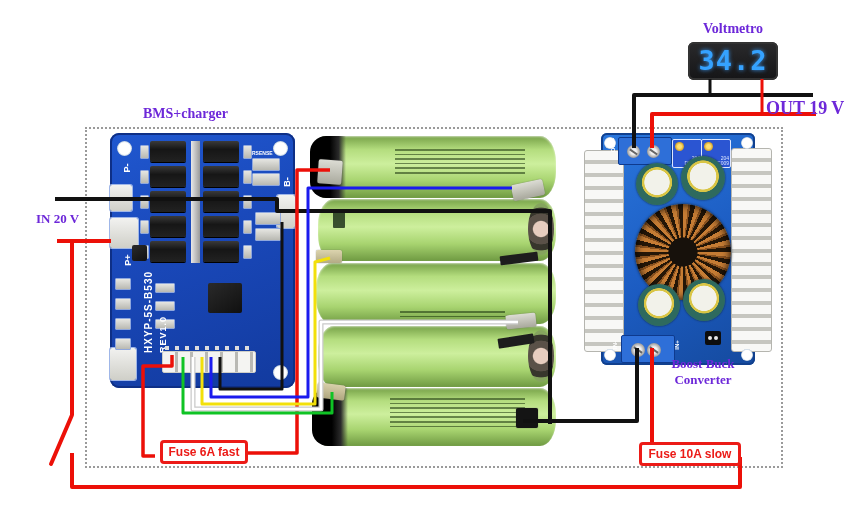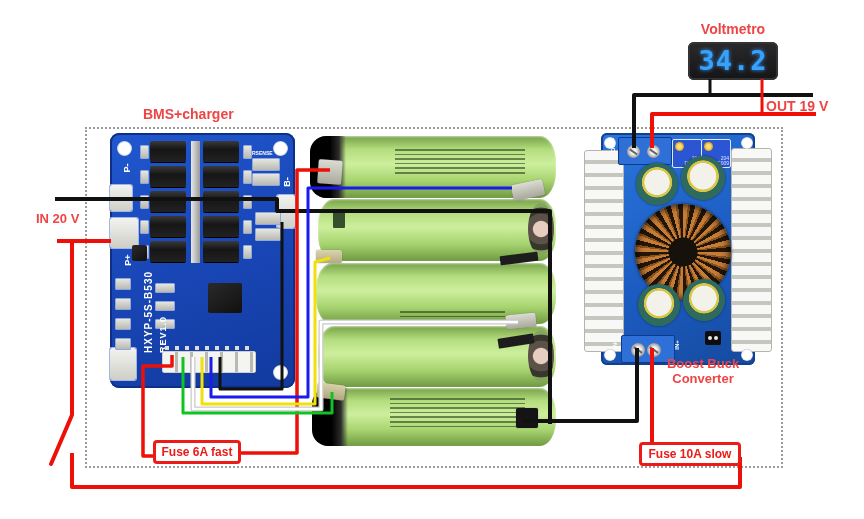--- a/index.html
+++ b/index.html
@@ -2,21 +2,21 @@
 <html><head>
 <meta charset="utf-8">
 <style>
   html,body{margin:0;padding:0;background:#fff;}
   .canvas{position:relative;width:864px;height:519px;background:#ffffff;overflow:hidden;
           font-family:"Liberation Sans",sans-serif;}
   .abs{position:absolute;}
   
   .enclosure{left:85px;top:127px;width:694px;height:337px;border:2px dotted #9a9a9a;}
   
-  .lbl{color:#ef4444;font-weight:bold;white-space:nowrap;}
+  .lbl{color:#6d28d9;font-weight:bold;white-space:nowrap;font-family:Liberation Serif, serif;}
   
   .bms{left:110px;top:133px;width:185px;height:255px;background:linear-gradient(160deg,#2058d0 0%,#1a49bb 40%,#123a9e 100%);border-radius:9px;box-shadow:inset 0 0 0 2px #0e2f86;}
   .hole{border-radius:50%;background:radial-gradient(circle,#fff 55%,#bcd 70%,#0d2f80 78%);}
   .pad{background:linear-gradient(180deg,#f2f2f0,#cfcfc8);border-radius:2px;box-shadow:0 0 0 1px #9fb6e8;}
   .mosfet{position:absolute;width:36px;height:21px;background:linear-gradient(180deg,#3a3a3a,#161616 40%,#222);border-radius:2px;box-shadow:0 1px 0 #000;}
   .mtab{position:absolute;width:9px;height:122px;background:linear-gradient(90deg,#e8e8e8,#9a9a9a);}
   .ic{background:linear-gradient(145deg,#2a2a2a,#101010);border-radius:2px;}
   .smd{position:absolute;background:linear-gradient(180deg,#e6e6e2,#b9b9b2);border:1px solid #8fa7dd;border-radius:1px;}
   .conn{background:repeating-linear-gradient(90deg,#f4f4f2 0 12px,#b9b9b4 12px 15px);border:1px solid #cfcfc8;border-radius:2px;}
   .vtext{color:#fff;font-weight:bold;writing-mode:vertical-rl;transform:rotate(180deg);letter-spacing:1px;}
@@ -222,22 +222,22 @@
 
     <polyline fill="none" stroke-width="3" stroke-linejoin="round" points="211,357 211,397 308,397 308,188 512,188" stroke="#1b1bee"></polyline>
     <polyline fill="none" stroke-width="3" stroke-linejoin="round" points="202,357 202,404 315,404 315,262 330,258" stroke="#f2e00a"></polyline>
     <polyline fill="none" stroke-width="5" stroke-linejoin="round" points="193,357 193,409 321,409 321,322 518,322" stroke="#c9c9c9"></polyline>
     <polyline fill="none" stroke-width="2.5" stroke-linejoin="round" points="193,357 193,409 321,409 321,322 518,322" stroke="#ffffff"></polyline>
     <polyline fill="none" stroke-width="3" stroke-linejoin="round" points="183,357 183,413 332,413 332,392" stroke="#0fc325"></polyline>
   </svg>
 
   <div class="abs lbl" style="left:143px;top:106px;font-size:14px">BMS+charger</div>
   <div class="abs lbl" style="left:688px;top:21px;width:90px;text-align:center;font-size:14px">Voltmetro</div>
-  <div class="abs lbl" style="left:766px;top:98px;font-size:14px">OUT 19 V</div>
+  <div class="abs lbl" style="left:766px;top:98px;font-size:18px">OUT 19 V</div>
   <div class="abs lbl" style="left:36px;top:211px;font-size:13px">IN 20 V</div>
   <div class="abs lbl" style="left:648px;top:356px;width:110px;text-align:center;font-size:13px">
     <span>Boost Buck</span><br>
     <span>Converter</span>
   </div>
-  <div class="abs fusebox" style="left:153px;top:440px;width:74px">Fuse 6A fast</div>
+  <div class="abs fusebox" style="left:160px;top:440px;width:74px">Fuse 6A fast</div>
   <div class="abs fusebox" style="left:639px;top:442px;width:88px">Fuse 10A slow</div>
 
 </div>
 
 </body></html>

